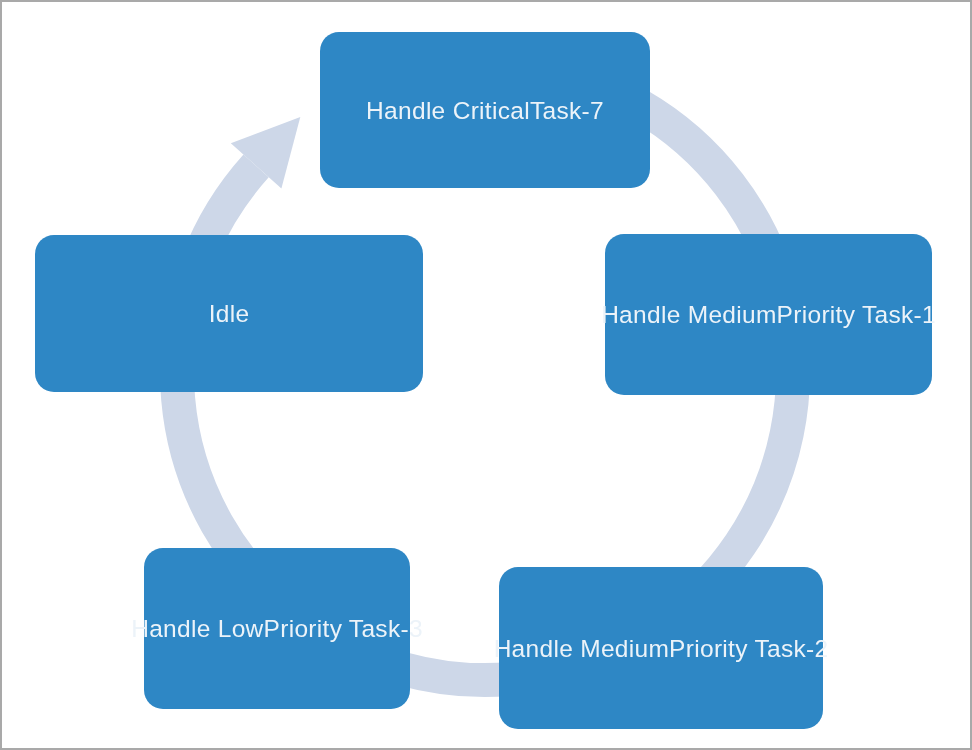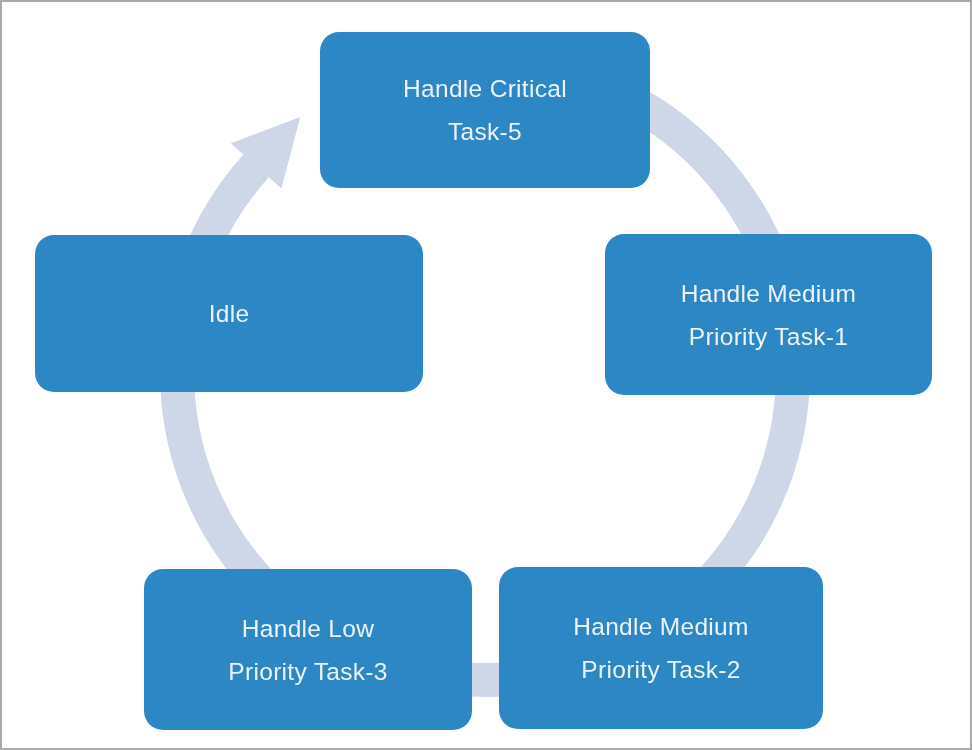--- a/index.html
+++ b/index.html
@@ -23,56 +23,55 @@
     top: 0;
     width: 972px;
     height: 750px;
     pointer-events: none;
   }
   .node {
     position: absolute;
     background: #2e87c5;
     border-radius: 19px;
     display: flex;
-    flex-direction: column;
     align-items: center;
     justify-content: center;
     text-align: center;
     color: #ecf3f9;
     font-size: 24.5px;
     line-height: 43px;
     font-weight: 400;
     letter-spacing: 0.3px;
   }
   .node .line {
     display: block;
     white-space: nowrap;
   }
   
   .node-top          { left: 318px; top: 30px;  width: 330px; height: 156px; }
   .node-right        { left: 603px; top: 232px; width: 327px; height: 161px; }
   .node-bottom-right { left: 497px; top: 565px; width: 324px; height: 162px; }
-  .node-bottom-left  { left: 142px; top: 567px; width: 328px; height: 161px; }
+  .node-bottom-left  { left: 142px; top: 546px; width: 266px; height: 161px; }
   .node-left         { left: 33px;  top: 233px; width: 388px; height: 157px; }
 </style>
 </head>
 <body>
 
 <div class="canvas">
 
   <svg class="ring-svg" viewBox="0 0 972 750" aria-hidden="true">
 
     <path d="M 637 103.3 A 308 308 0 1 1 254.1 163.9" fill="none" stroke="#CDD7E8" stroke-width="34"></path>
 
     <polygon points="228.8,141.2 298.3,114.9 279.4,186.6" fill="#CDD7E8"></polygon>
   </svg>
 
   <div class="node node-top">
     <span class="line">Handle Critical</span>
-    <span class="line">Task-5</span>
+    <span class="line">Task-7</span>
   </div>
 
   <div class="node node-right">
     <span class="line">Handle Medium</span>
     <span class="line">Priority Task-1</span>
   </div>
 
   <div class="node node-bottom-right">
     <span class="line">Handle Medium</span>
     <span class="line">Priority Task-2</span>

